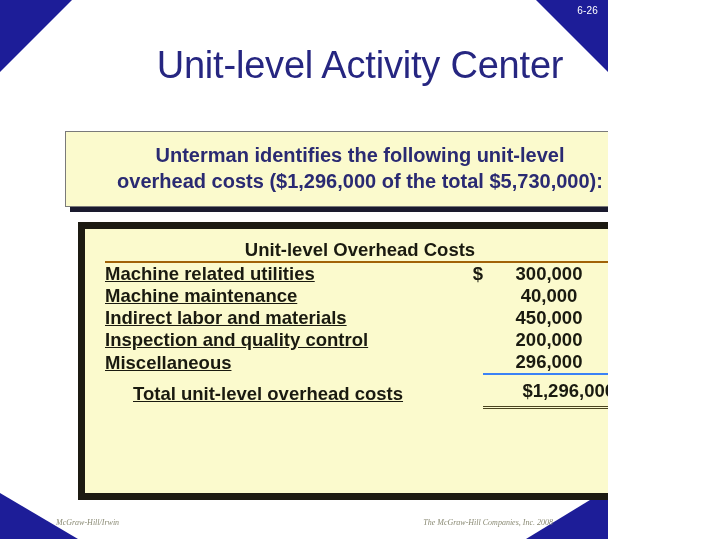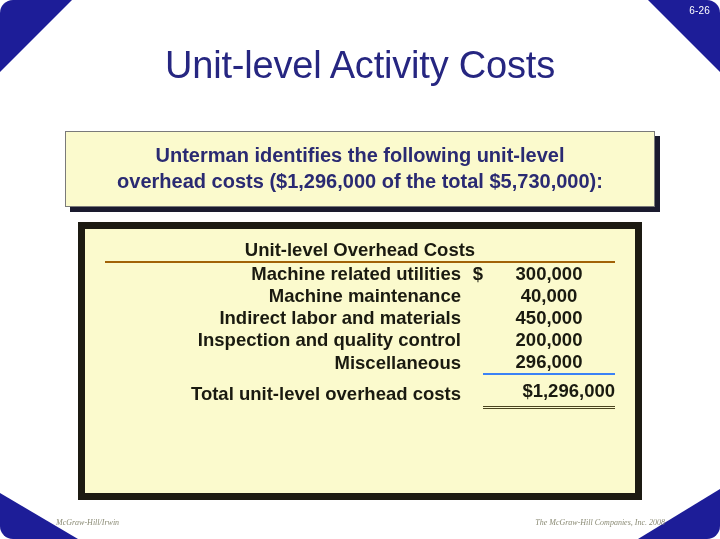--- a/index.html
+++ b/index.html
@@ -5,25 +5,24 @@
   html, body {
     margin: 0;
     padding: 0;
     background: #ffffff;
   }
   body {
     font-family: "Liberation Sans", sans-serif;
   }
   #slide {
     position: relative;
-    width: 720px;
+    width: 608px;
     height: 539px;
     background: #ffffff;
     overflow: hidden;
-    border-radius: 13px;
   }
 
   
   .corner {
     position: absolute;
     width: 0;
     height: 0;
     border-style: solid;
   }
   .corner-tl {
@@ -123,23 +122,24 @@
   }
   .hdr-cell {
     text-align: center;
     font-size: 18.5px;
     font-weight: bold;
     padding: 4px 0 5px 0;
     border-bottom: 2px solid #a16207;
     color: #1a1a10;
   }
   .row-label {
-    text-align: right;
+    text-align: left;
     padding: 6px 0 6px 0;
     white-space: nowrap;
+    text-decoration: underline;
   }
   .row-cur {
     text-align: right;
     padding: 6px 6px 6px 0;
     white-space: nowrap;
     width: 22px;
   }
   .row-amt {
     text-align: center;
     padding: 6px 0 6px 0;
@@ -190,21 +190,21 @@
 
 <div id="slide">
 
   <div class="corner corner-tl"></div>
   <div class="corner corner-tr"></div>
   <div class="corner corner-bl"></div>
   <div class="corner corner-br"></div>
 
   <div class="page-number">6-26</div>
 
-  <div class="slide-title">Unit-level Activity Costs</div>
+  <div class="slide-title">Unit-level Activity Center</div>
 
   <div class="callout">
     <span class="ln">Unterman identifies the following unit-level</span>
     <span class="ln">overhead costs ($1,296,000 of the total $5,730,000):</span>
   </div>
 
   <div class="table-panel">
     <table class="tbl">
       <thead>
         <tr>

